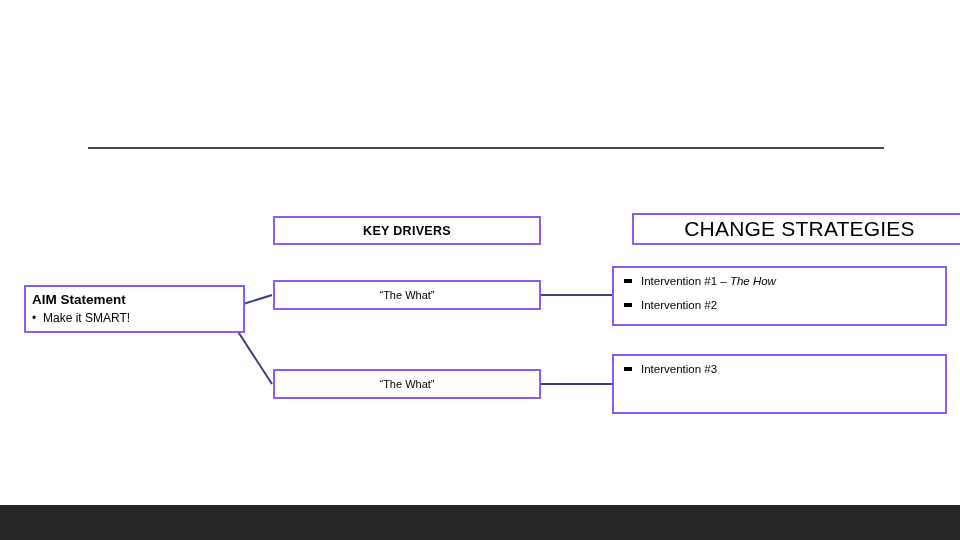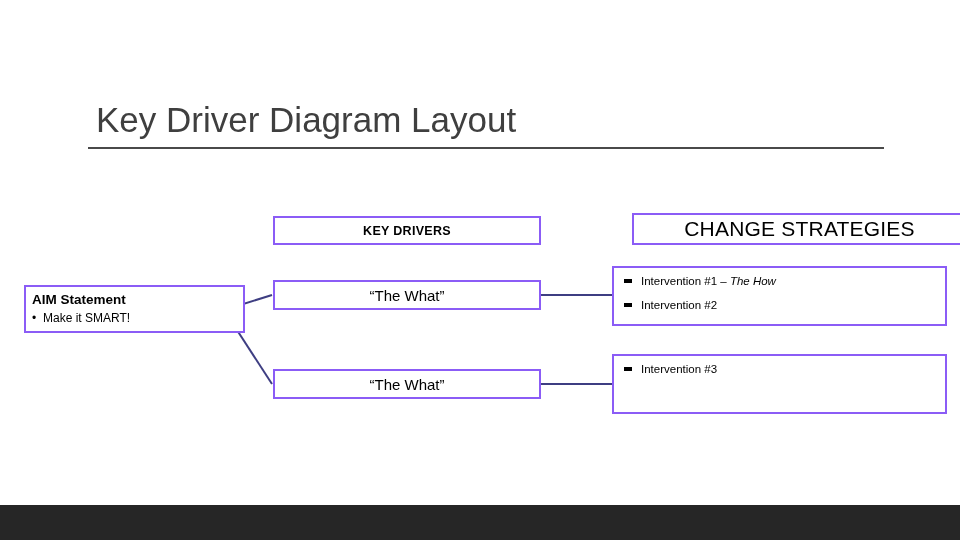--- a/index.html
+++ b/index.html
@@ -106,21 +106,21 @@
     width: 268px;
     height: 30px;
     left: 273px;
     display: flex;
     align-items: center;
     justify-content: center;
   }
   #what-box-1 { top: 280px; }
   #what-box-2 { top: 369px; }
   .what-box .what-text {
-    font-size: 15px;
+    font-size: 11px;
     font-weight: 400;
   }
 
   
   .interv-box {
     left: 612px;
     width: 335px;
     height: 60px;
     padding: 6px 6px 0 10px;
   }
@@ -161,21 +161,20 @@
     width: 960px;
     height: 35px;
     background: #262626;
   }
 </style>
 </head>
 <body>
 
 <div id="slide">
 
-  <div id="slide-title">Key Driver Diagram Layout</div>
   <div id="title-rule"></div>
 
   <svg id="connectors" viewBox="0 0 960 540" xmlns="http://www.w3.org/2000/svg">
 
     <line x1="224" y1="310" x2="272" y2="295" stroke="#3e3e82" stroke-width="2"></line>
 
     <line x1="224" y1="310" x2="272" y2="384" stroke="#3e3e82" stroke-width="2"></line>
 
     <line x1="541" y1="295" x2="613" y2="295" stroke="#3e3e82" stroke-width="2"></line>
 

